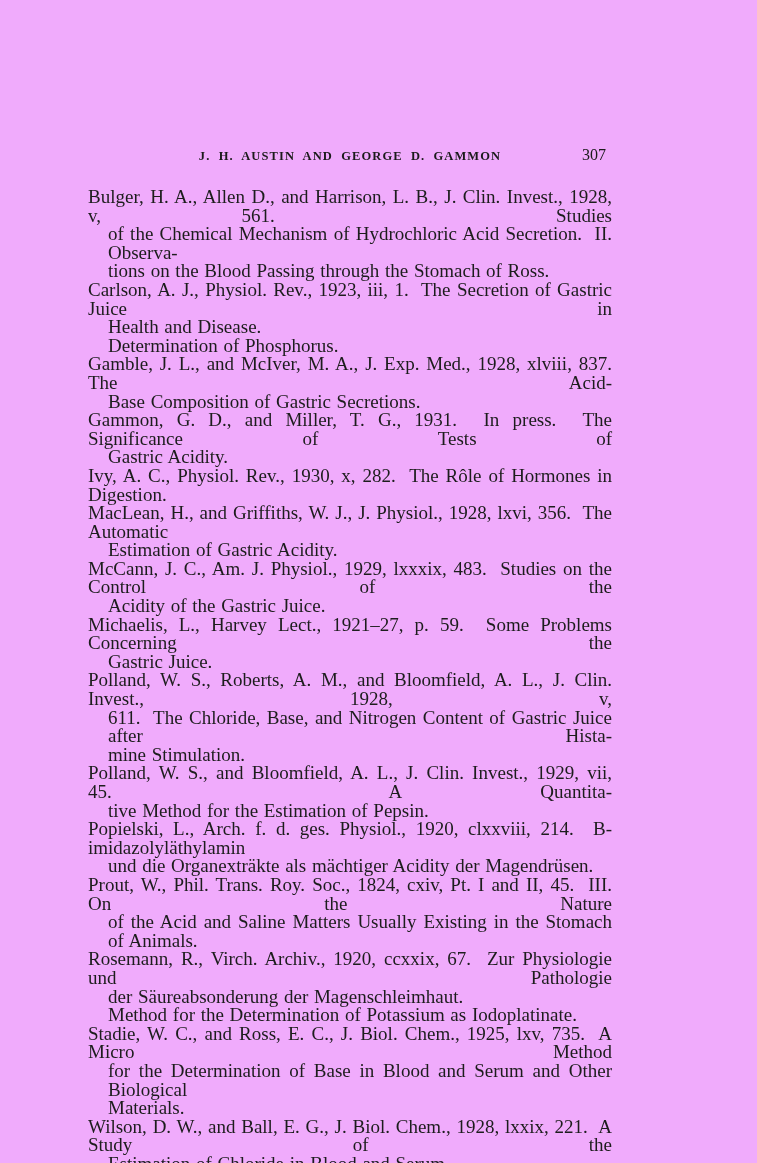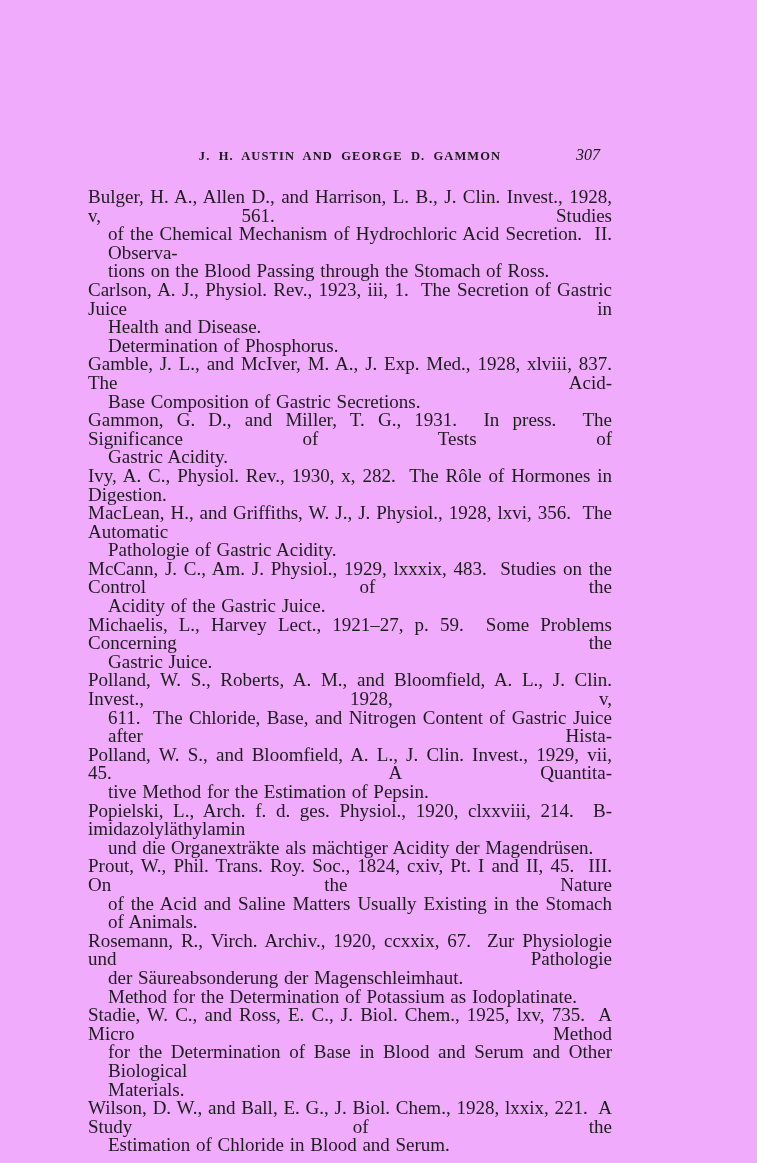--- a/index.html
+++ b/index.html
@@ -19,27 +19,26 @@
     width: 524px;
     text-align: center;
     font-size: 12.5px;
     font-weight: bold;
     letter-spacing: 1.1px;
     word-spacing: 4px;
     color: #1b1b1b;
   }
   .page-number {
     position: absolute;
-    right: 12px;
+    right: 6px;
     top: -3px;
     font-size: 16px;
     font-weight: normal;
     letter-spacing: 0;
     word-spacing: normal;
-    font-style: italic;
   }
   .refs {
     position: absolute;
     left: 88px;
     top: 188px;
     width: 524px;
     font-size: 19px;
     line-height: 18.6px;
     word-spacing: 0.05em;
   }
@@ -88,36 +87,37 @@
       <div class="ln">Gammon, G. D., and Miller, T. G., 1931.  In press.  The Significance of Tests of</div>
       <div class="ln cont last">Gastric Acidity.</div>
     </div>
 
     <div class="entry">
       <div class="ln last">Ivy, A. C., Physiol. Rev., 1930, x, 282.  The Rôle of Hormones in Digestion.</div>
     </div>
 
     <div class="entry">
       <div class="ln">MacLean, H., and Griffiths, W. J., J. Physiol., 1928, lxvi, 356.  The Automatic</div>
-      <div class="ln cont last">Pathologie of Gastric Acidity.</div>
+      <div class="ln cont last">Estimation of Gastric Acidity.</div>
     </div>
 
     <div class="entry">
       <div class="ln">McCann, J. C., Am. J. Physiol., 1929, lxxxix, 483.  Studies on the Control of the</div>
       <div class="ln cont last">Acidity of the Gastric Juice.</div>
     </div>
 
     <div class="entry">
       <div class="ln">Michaelis, L., Harvey Lect., 1921–27, p. 59.  Some Problems Concerning the</div>
       <div class="ln cont last">Gastric Juice.</div>
     </div>
 
     <div class="entry">
       <div class="ln">Polland, W. S., Roberts, A. M., and Bloomfield, A. L., J. Clin. Invest., 1928, v,</div>
       <div class="ln cont">611.  The Chloride, Base, and Nitrogen Content of Gastric Juice after Hista-</div>
+      <div class="ln cont last">mine Stimulation.</div>
     </div>
 
     <div class="entry">
       <div class="ln">Polland, W. S., and Bloomfield, A. L., J. Clin. Invest., 1929, vii, 45.  A Quantita-</div>
       <div class="ln cont last">tive Method for the Estimation of Pepsin.</div>
     </div>
 
     <div class="entry">
       <div class="ln">Popielski, L., Arch. f. d. ges. Physiol., 1920, clxxviii, 214.  B-imidazolyläthylamin</div>
       <div class="ln cont last">und die Organexträkte als mächtiger Acidity der Magendrüsen.</div>

